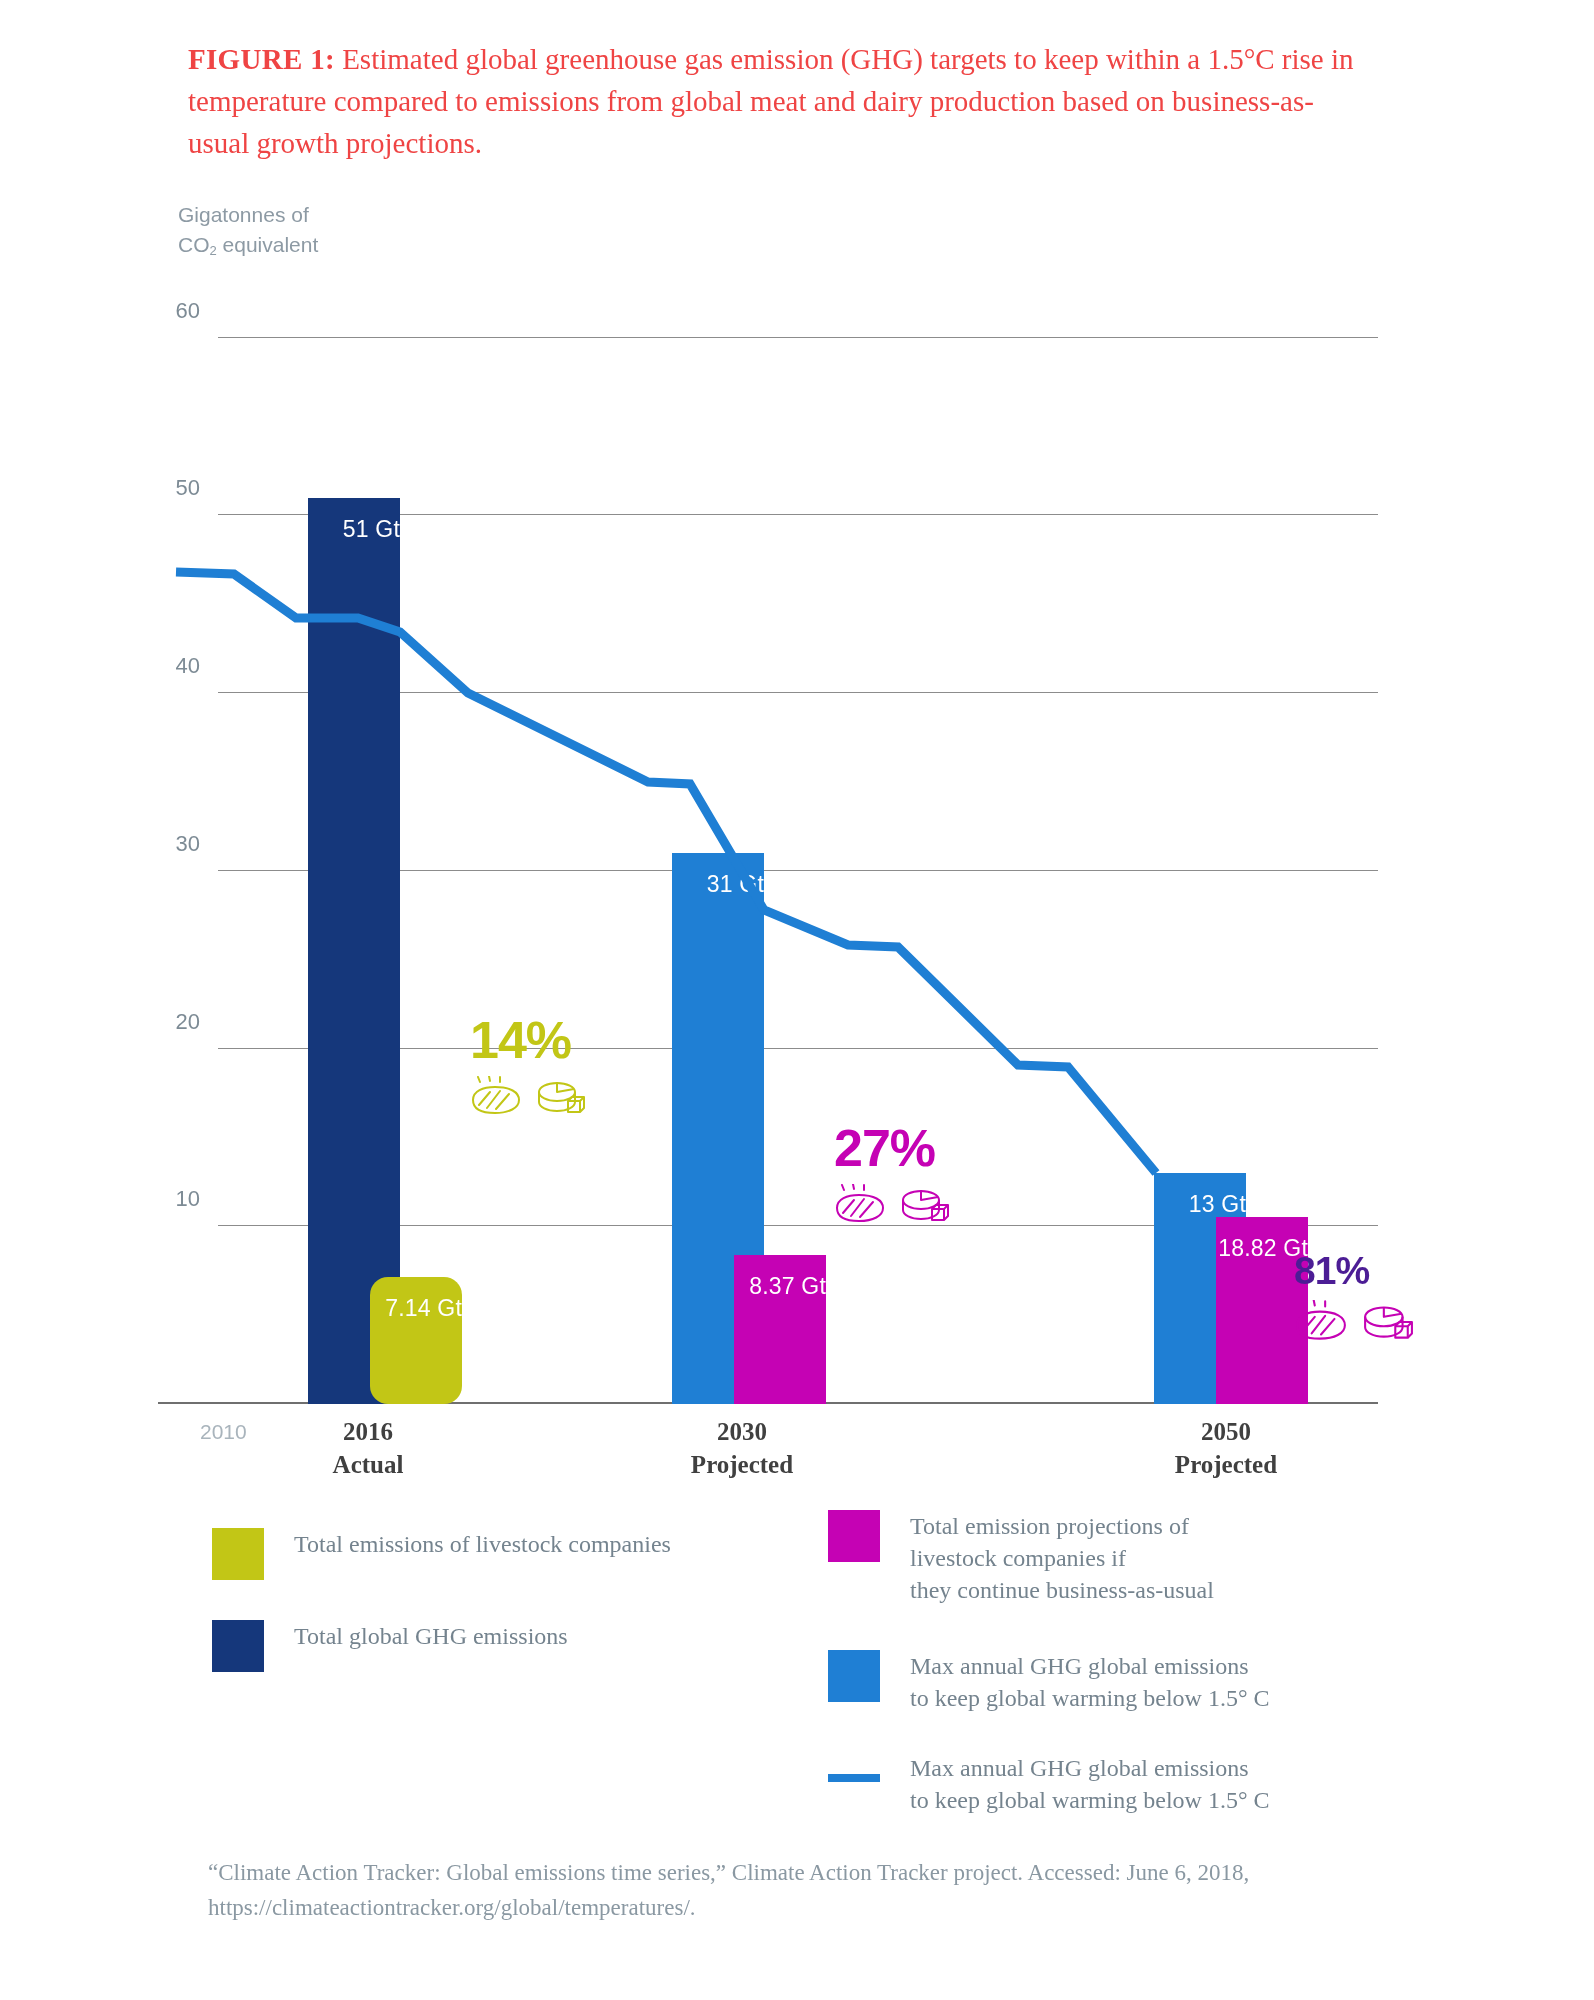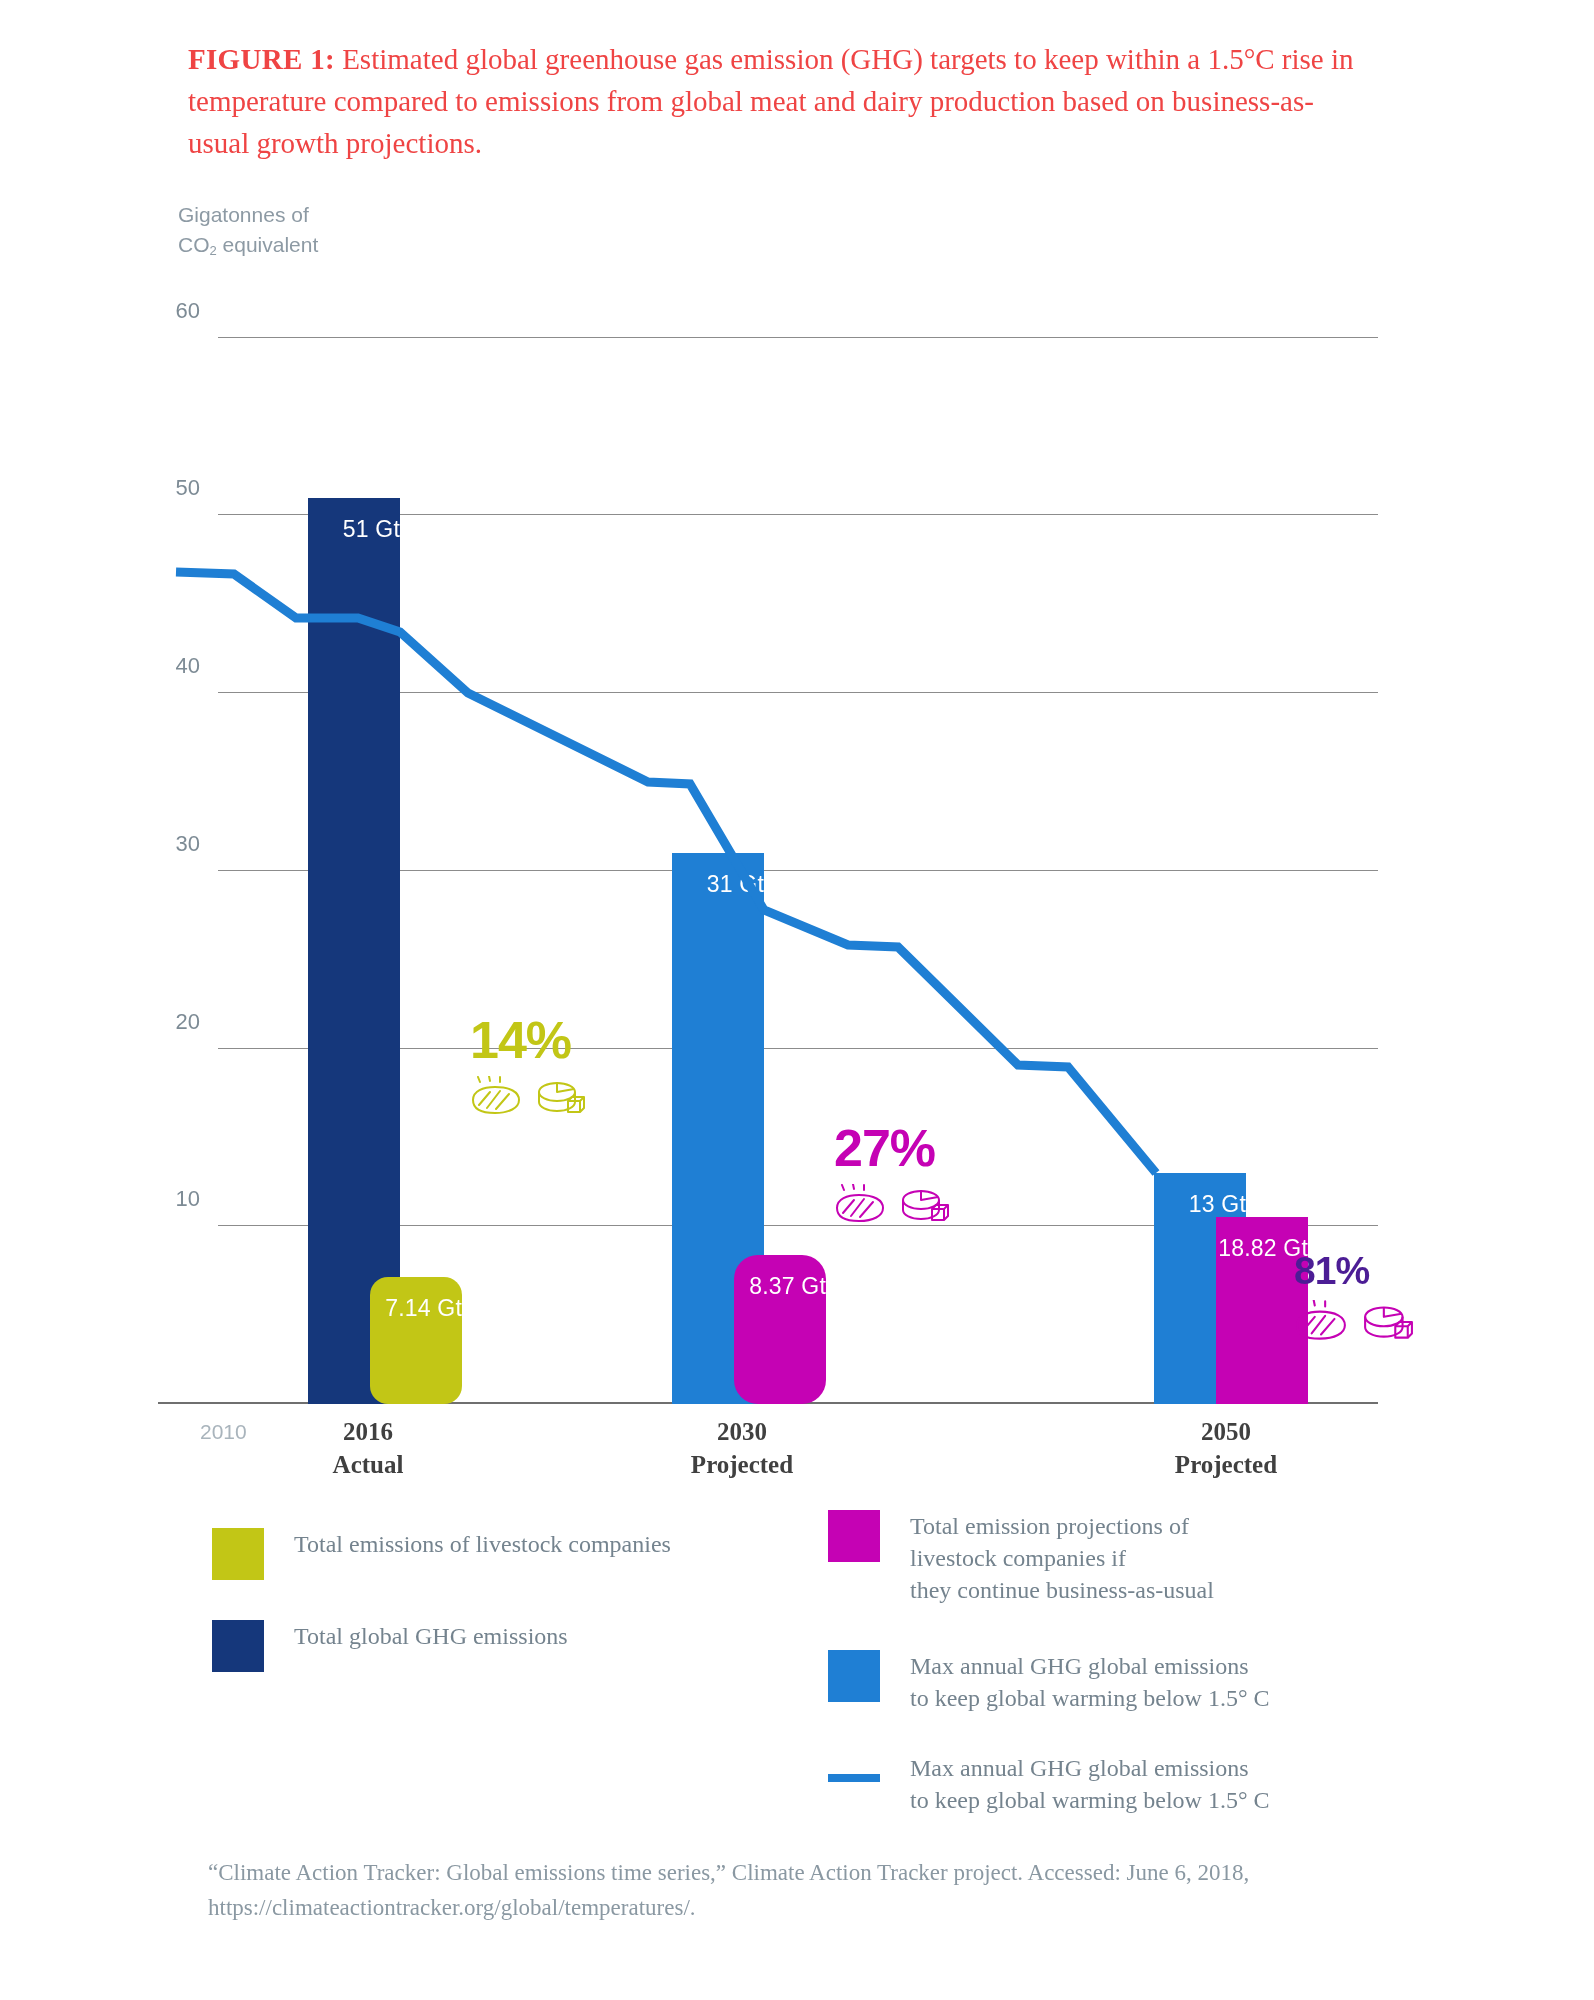--- a/index.html
+++ b/index.html
@@ -139,21 +139,21 @@
     <div class="bar navy" style="left:90px; width:92px; height:906.5px;">
       <span class="vlabel" style="top:18px;">51 Gt</span>
     </div>
     <div class="bar olive" style="left:152px; width:92px; height:126.9px;">
       <span class="vlabel" style="top:18px;">7.14 Gt</span>
     </div>
 
     <div class="bar blue" style="left:454px; width:92px; height:551.0px;">
       <span class="vlabel" style="top:18px;">31 Gt</span>
     </div>
-    <div class="bar mag" style="left:516px; width:92px; height:148.7px;border-radius:24px;">
+    <div class="bar mag" style="left:516px; width:92px; height:148.7px;">
       <span class="vlabel" style="top:18px;">8.37 Gt</span>
     </div>
 
     <div class="bar blue" style="left:936px; width:92px; height:231.0px;">
       <span class="vlabel" style="top:18px;">13 Gt</span>
     </div>
     <div class="bar mag" style="left:998px; width:92px; height:187.1px;">
       <span class="vlabel" style="top:18px;">18.82 Gt</span>
     </div>
 

